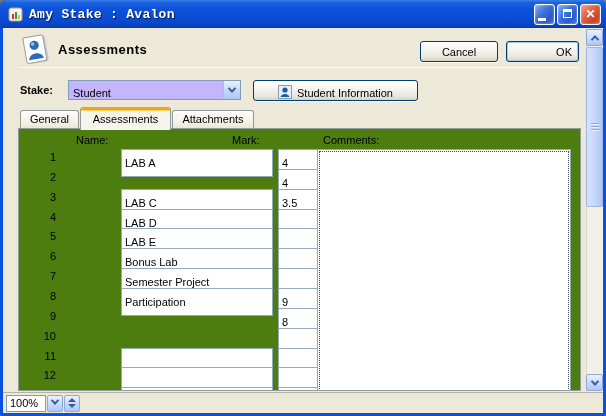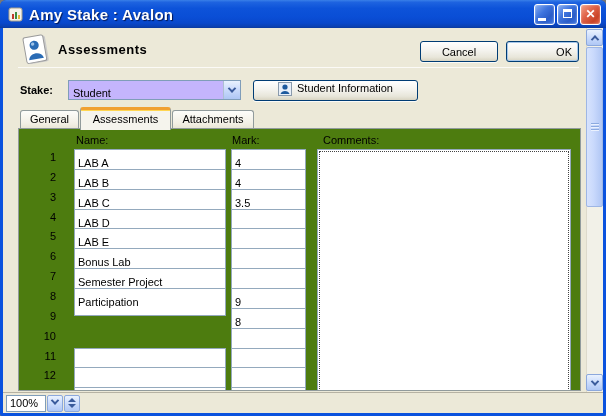--- a/index.html
+++ b/index.html
@@ -13,22 +13,22 @@
 
   
   .titlebar {
     position:absolute; left:0; top:0; width:606px; height:28px;
     background:linear-gradient(180deg,#3A80E8 0%,#1E63E0 8%,#0D53D9 30%,#0A4ED6 60%,#0948CC 82%,#0A41B4 94%,#0B3A9F 100%);
     border-radius:6px 6px 0 0;
     display:flex; align-items:center;
   }
   .app-icon { width:17px; height:17px; margin:0 5px 0 7px; }
   .window-title {
-    color:#fff; font-weight:bold; font-size:15px; letter-spacing:.3px;
-    text-shadow:1px 1px 1px rgba(0,0,30,.7); flex:1; white-space:nowrap;
+    color:#fff; font-weight:bold; font-size:13px; letter-spacing:.3px;
+    text-shadow:1px 1px 1px rgba(0,0,30,.7); flex:1; white-space:nowrap;font-family:Liberation Mono, monospace;
   }
   .winbtns { display:flex; gap:2px; margin-right:5px; }
   .winbtn {
     width:21px; height:21px; border:1px solid #fff; border-radius:3px;
     color:#fff; font-weight:bold; font-size:12px; line-height:18px; text-align:center;
     background:linear-gradient(135deg,#89AEF1 0%,#3E74DE 40%,#2A5CC8 70%,#3E74DE 100%);
     box-shadow:inset 0 0 2px rgba(255,255,255,.6); cursor:default;
   }
   .winbtn.close { background:linear-gradient(135deg,#F3A086 0%,#E0654A 40%,#C94226 75%,#E0654A 100%); }
   .winbtn .mini { display:block; width:8px; height:3px; background:#fff; margin:13px 0 0 3px; }
@@ -63,21 +63,21 @@
   .combo-btn {
     width:17px; height:100%; border-left:1px solid #AEBFD2;
     background:linear-gradient(180deg,#E9F1FE 0%,#C9DAFB 50%,#AEC6F4 100%);
     display:flex; align-items:center; justify-content:center;
   }
   .chev { width:6px; height:6px; border-right:2px solid #3A5B9C; border-bottom:2px solid #3A5B9C; transform:rotate(45deg) translate(-1px,-1px); }
   .chev.up { transform:rotate(-135deg) translate(-1px,-1px); }
 
   .btn-stinfo {
     position:absolute; left:250px; top:52px; width:165px; height:21px;
-    display:flex; align-items:flex-start; justify-content:center; gap:5px; line-height:normal;
+    display:flex; align-items:flex-end; justify-content:center; gap:5px; line-height:normal;
   }
   .stinfo-icon { width:14px; height:14px; }
 
   
   .tab {
     position:absolute; top:82px; height:19px; border:1px solid #919B9C; border-bottom:none;
     border-radius:3px 3px 0 0; background:linear-gradient(180deg,#FDFDFA 0%,#F2EFE4 70%,#E8E4D3 100%);
     text-align:center; line-height:17px; z-index:1; cursor:default;
   }
   .tab.active {
@@ -96,21 +96,21 @@
   }
   .col-hdr { position:absolute; top:5px; }
   .hdr-name { left:57px; }
   .hdr-mark { left:213px; }
   .hdr-comments { left:304px; }
 
   .row { position:absolute; left:0; height:18px; width:100%; }
   .rownum { position:absolute; left:6px; top:2px; width:31px; text-align:right; }
   .field {
     position:absolute; top:0; height:28px; border:1px solid #94A9BD; background:#fff;
-    font-family:"Liberation Sans",sans-serif; font-size:11px; padding:0 3px; outline:none;
+    font-family:"Liberation Sans",sans-serif; font-size:11px; padding:0 3px; outline:none;margin-left:47px;
   }
   .name-field { left:55px; width:152px; }
   .mark-field { left:212px; width:75px; }
 
   .comments-box {
     position:absolute; left:298px; top:20px; width:254px; height:250px;
     background:#fff; border:1px solid #94A9BD;
   }
   .comments-inner {
     position:absolute; inset:1px; border:1px dotted #444; background:transparent;
@@ -223,21 +223,20 @@
       <div class="col-hdr hdr-comments">Comments:</div>
 
       <div id="rows">
           <div class="row" style="top: 20px;">
             <div class="rownum">1</div>
             <input class="field name-field" value="LAB A" style="">
             <input class="field mark-field" value="4" style="">
           </div>
           <div class="row" style="top: 39.85px;">
             <div class="rownum">2</div>
-            <input class="field name-field" value="LAB B" style="">
             <input class="field mark-field" value="4" style="">
           </div>
           <div class="row" style="top: 59.7px;">
             <div class="rownum">3</div>
             <input class="field name-field" value="LAB C" style="">
             <input class="field mark-field" value="3.5" style="">
           </div>
           <div class="row" style="top: 79.55px;">
             <div class="rownum">4</div>
             <input class="field name-field" value="LAB D" style="">

